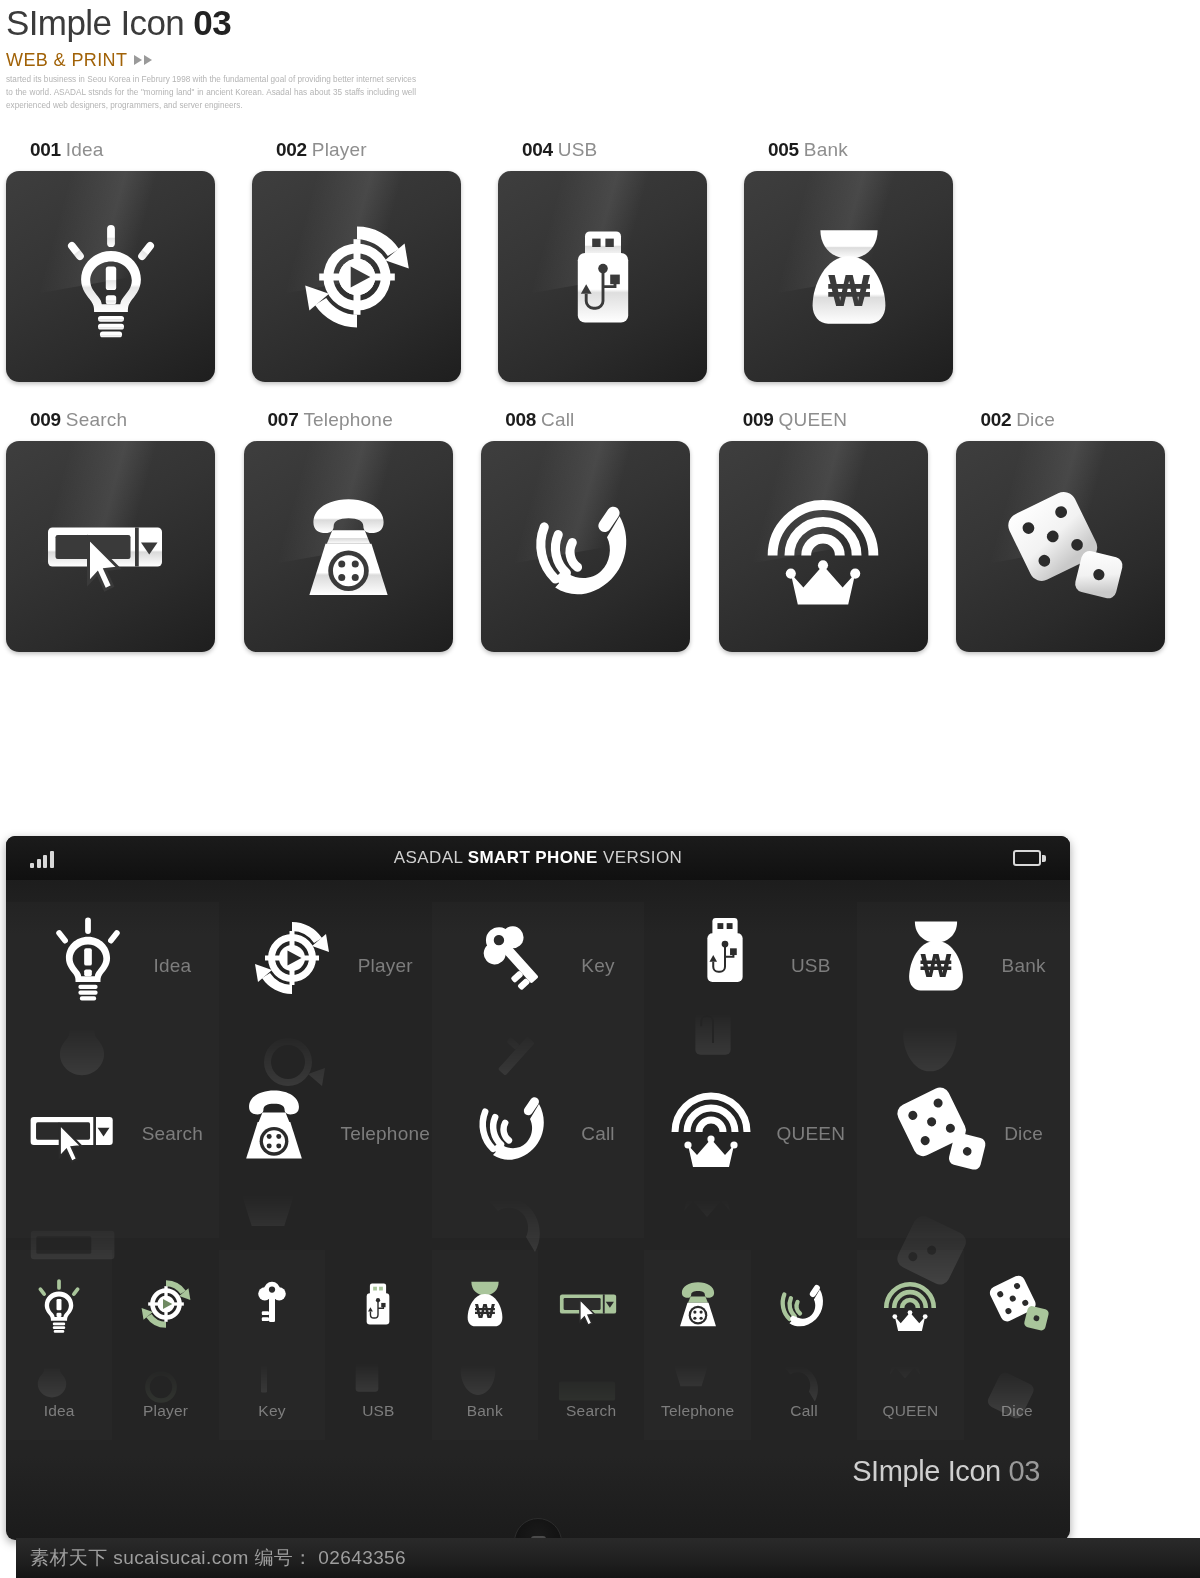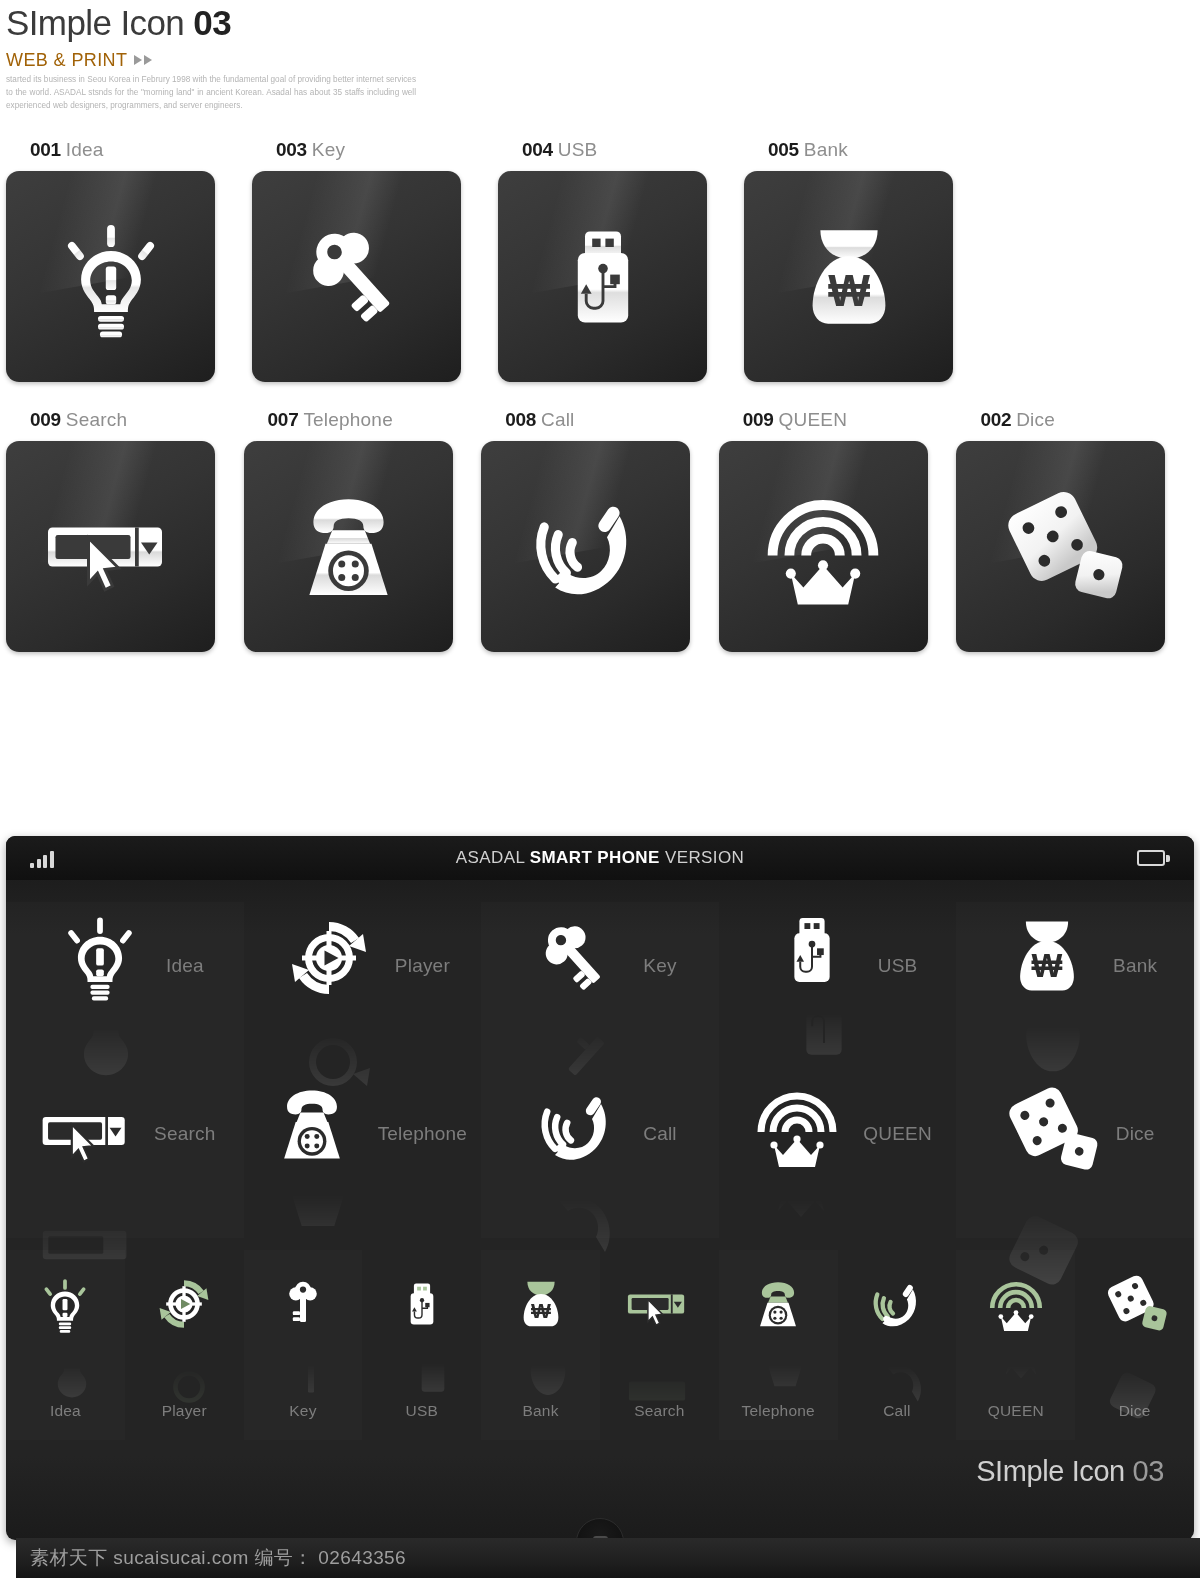--- a/index.html
+++ b/index.html
@@ -58,26 +58,25 @@
     content: ""; position: absolute; left: -20%; top: -60%;
     width: 150%; height: 110%;
     background: linear-gradient(115deg, rgba(255,255,255,0.00) 38%, rgba(255,255,255,0.085) 52%, rgba(255,255,255,0.0) 60%);
     transform: rotate(-10deg); pointer-events: none;
   }
   .tile svg { position: relative; z-index: 2; }
 
   
   .phone {
     position: absolute; left: 6px; top: 836px;
-    width: 1188px; height: 704px;
+    width: 1064px; height: 704px;
     border-radius: 9px;
     background: linear-gradient(180deg, #262626 0%, #1d1d1d 6%, #242424 14%, #242424 88%, #1b1b1b 100%);
     box-shadow: 0 3px 10px rgba(0,0,0,0.35);
     overflow: hidden;
-    text-align: right;
   }
   .phone-bar {
     height: 44px; position: relative;
     background: linear-gradient(180deg, #1b1b1b 0%, #151515 55%, #101010 100%);
     display: flex; align-items: center; justify-content: center;
   }
   .phone-bar-title {
     font-size: 17px; color: #d0d0d0; letter-spacing: 0.4px;
   }
   .phone-bar-title b { color: #ffffff; font-weight: 700; }
@@ -202,39 +201,43 @@
             <rect x="46" y="42" width="8" height="18" rx="2"></rect>
             <rect x="46" y="64" width="8" height="7" rx="2"></rect>
             <rect x="40" y="80" width="20" height="4.4" rx="2"></rect>
             <rect x="40" y="86" width="20" height="4.4" rx="2"></rect>
             <rect x="41.5" y="92" width="17" height="4.4" rx="2"></rect>
           </g>
         </svg>
       </div>
     </div>
 
-
     <div class="grid-cell">
       <div class="cell-label">
-        <span class="idx">003</span><span>Key</span>
+        <span class="idx">002</span><span>Player</span>
       </div>
       <div class="tile">
         <svg width="140" height="140" viewBox="0 0 100 100">
-          <g fill="#ffffff" transform="rotate(-42 50 50)">
-            <circle cx="50" cy="26" r="13"></circle>
-            <circle cx="38" cy="33" r="11"></circle>
-            <circle cx="62" cy="33" r="11"></circle>
-            <circle cx="50" cy="26" r="5.2" fill="#3a3a3a"></circle>
-            <rect x="45" y="36" width="10" height="44" rx="2"></rect>
-            <rect x="33" y="62" width="12" height="6.5" rx="2"></rect>
-            <rect x="33" y="72" width="12" height="6.5" rx="2"></rect>
+          <g fill="#ffffff">
+            <path d="M50 14a36 36 0 0 1 30 16l-8 5A27 27 0 0 0 50 23z"></path>
+            <path d="M84 26l3 18-17-6z"></path>
+            <path d="M50 86a36 36 0 0 1-30-16l8-5a27 27 0 0 0 22 12z"></path>
+            <path d="M16 74l-3-18 17 6z"></path>
+            <path d="M50 26a24 24 0 1 0 0 48 24 24 0 0 0 0-48zm0 7a17 17 0 1 1 0 34 17 17 0 0 1 0-34z"></path>
+            <path d="M50 37a13 13 0 1 0 0 26 13 13 0 0 0 0-26z"></path>
+            <rect x="23" y="47.5" width="54" height="5"></rect>
+            <rect x="47.5" y="23" width="5" height="54"></rect>
+            <path d="M45 42l15 8-15 8z" fill="#3a3a3a"></path>
+            <circle cx="50" cy="50" r="13" fill="#ffffff"></circle>
+            <path d="M45.5 42.5l14 7.5-14 7.5z" fill="#3a3a3a"></path>
           </g>
         </svg>
       </div>
     </div>
+
 
     <div class="grid-cell">
       <div class="cell-label">
         <span class="idx">004</span><span>USB</span>
       </div>
       <div class="tile">
         <svg width="120" height="120" viewBox="0 0 100 100">
           <defs>
               <linearGradient id="gu" x1="0" y1="0" x2="0" y2="1">
             <stop offset="52%" stop-color="#ffffff"></stop>

